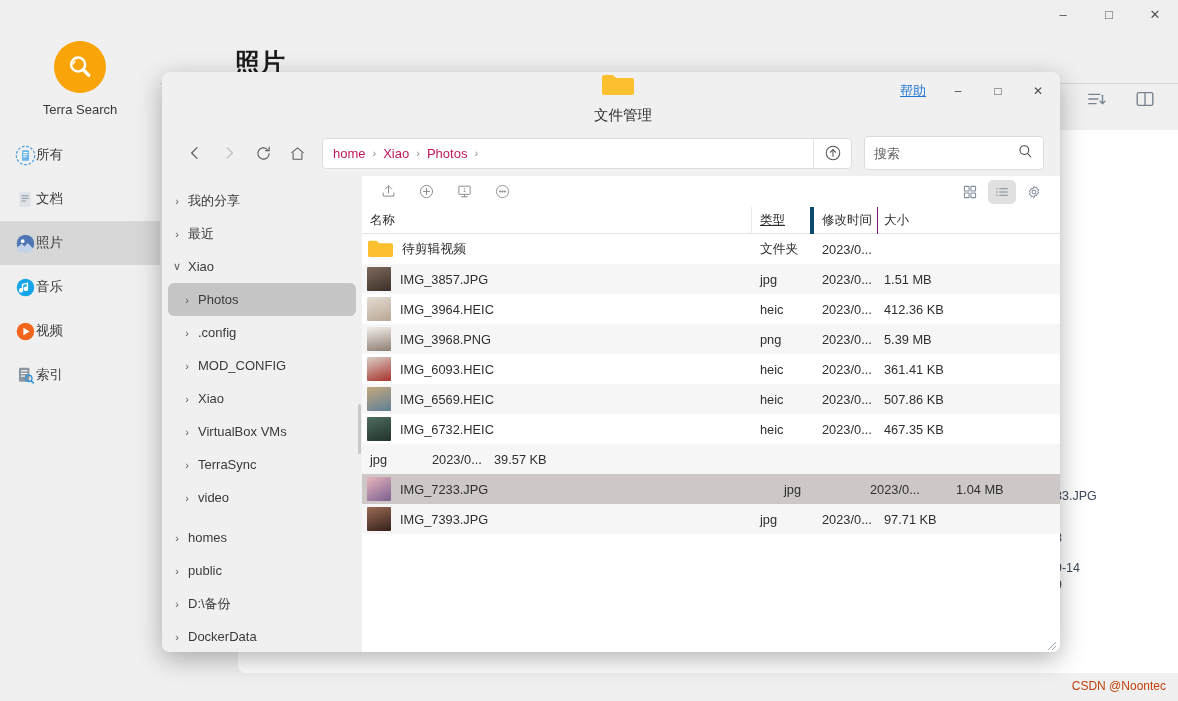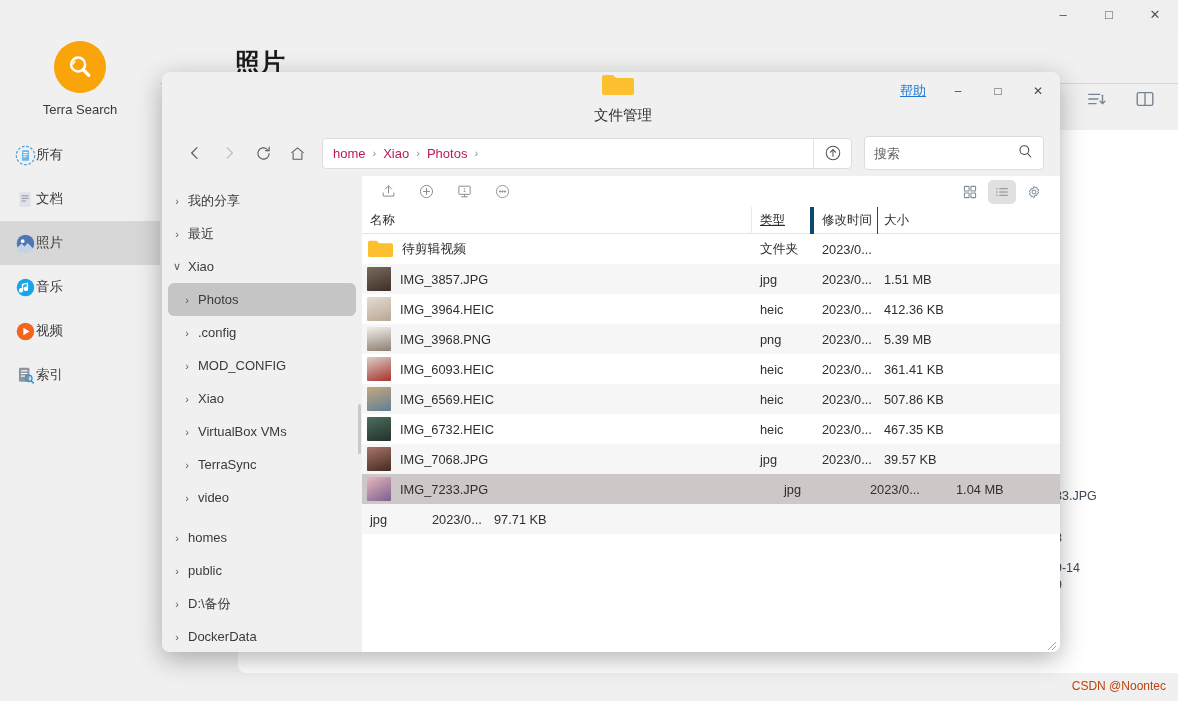--- a/index.html
+++ b/index.html
@@ -532,40 +532,40 @@
             <div class="c-name">
               <span class="thumb" style="background:linear-gradient(160deg,#4c6d5c,#23322c);"></span>
               <span>IMG_6732.HEIC</span>
             </div>
             <div class="c-type">heic</div>
             <div class="c-mtime">2023/0...</div>
             <div class="c-size">467.35 KB</div>
           </div>
 
           <div class="row alt">
-            <div class="c-name">
-              <span class="thumb" style="background:linear-gradient(160deg,#a8766a,#44291f);"></span>
-              <span>IMG_7068.JPG</span>
-            </div>
             <div class="c-type">jpg</div>
             <div class="c-mtime">2023/0...</div>
             <div class="c-size">39.57 KB</div>
           </div>
 
           <div class="row sel">
             <div class="c-name">
               <span class="thumb" style="background:linear-gradient(150deg,#e8b7bd,#7b5f8f);"></span>
               <span>IMG_7233.JPG</span>
             </div>
             <div class="c-type">jpg</div>
             <div class="c-mtime">2023/0...</div>
             <div class="c-size">1.04 MB</div>
           </div>
 
           <div class="row alt">
+            <div class="c-name">
+              <span class="thumb" style="background:linear-gradient(160deg,#9b6b57,#35211a);"></span>
+              <span>IMG_7393.JPG</span>
+            </div>
             <div class="c-type">jpg</div>
             <div class="c-mtime">2023/0...</div>
             <div class="c-size">97.71 KB</div>
           </div>
 
         </div>
 
         <span class="resize-grip">
           <svg width="12" height="12" viewBox="0 0 12 12" stroke="#9aa5b1" stroke-width="1">
               <line x1="11" y1="3" x2="3" y2="11"></line>

